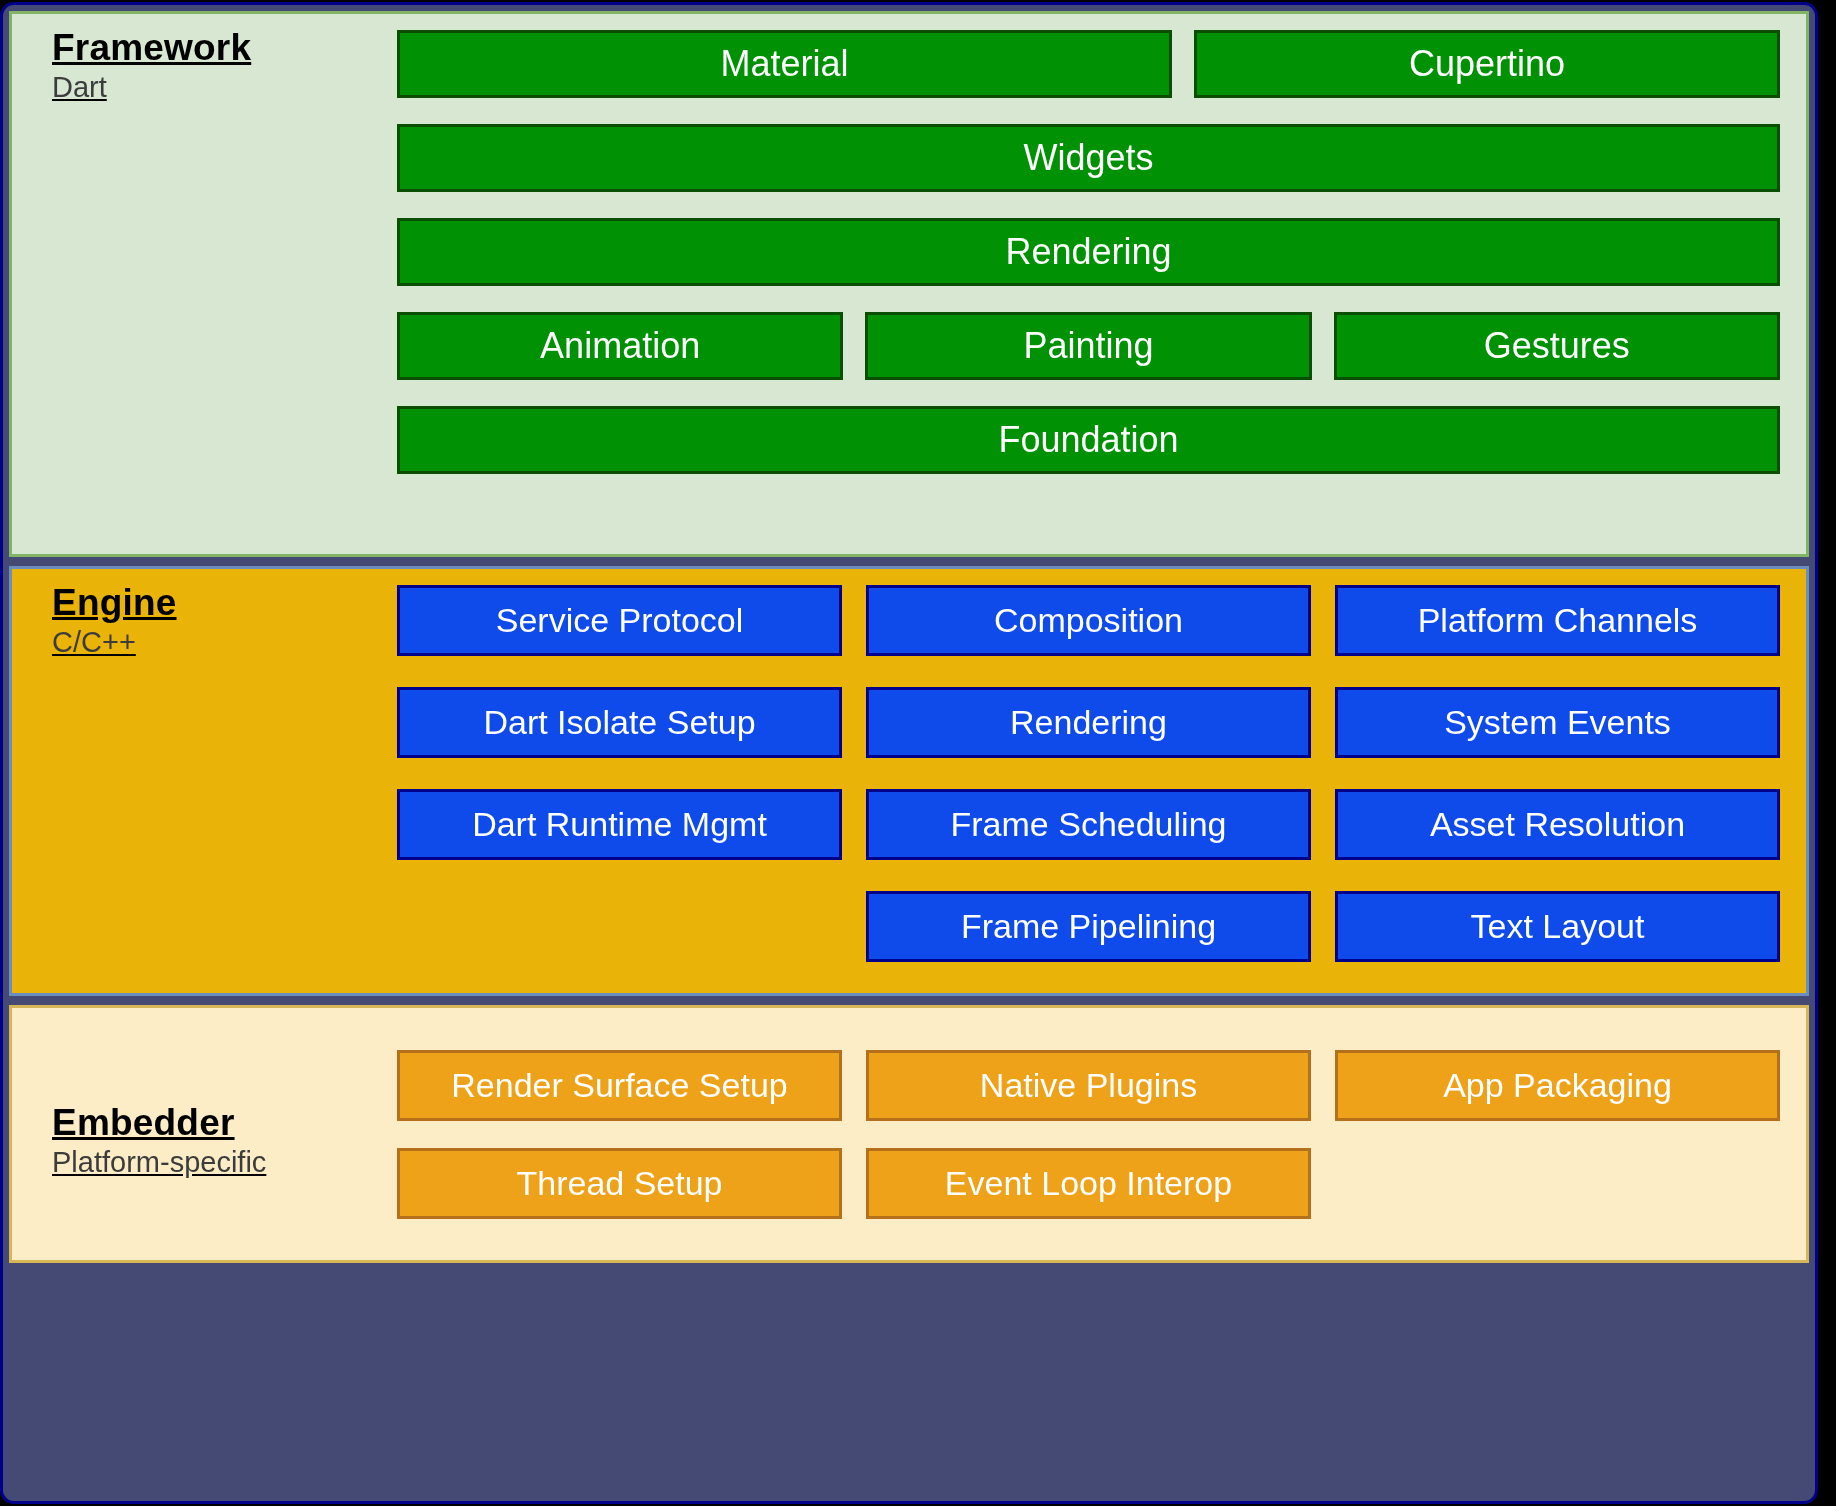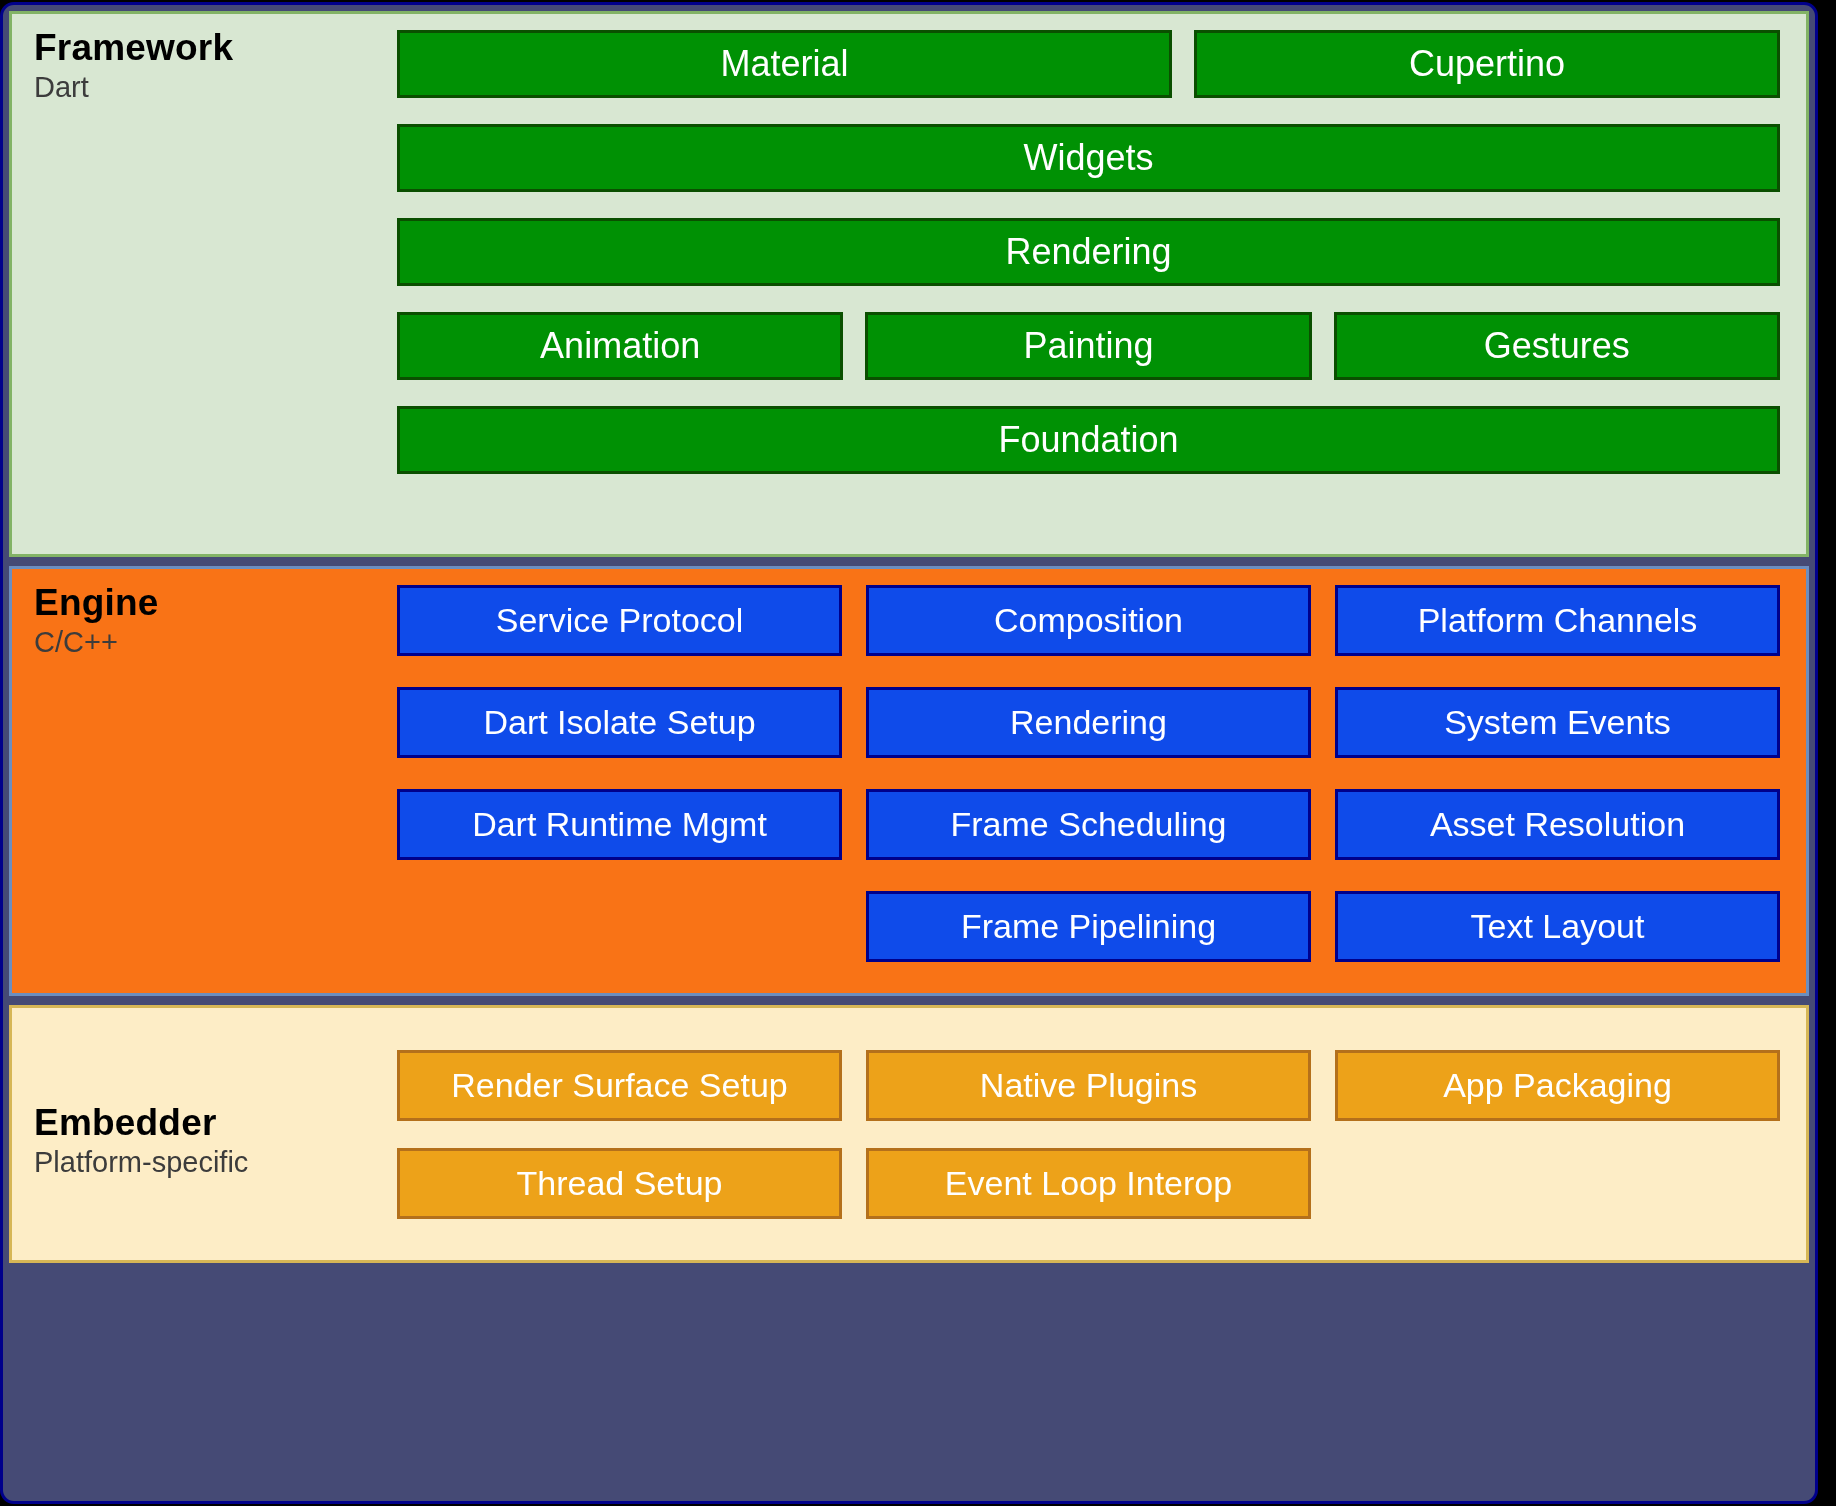--- a/index.html
+++ b/index.html
@@ -55,21 +55,22 @@
     flex-direction: row;
     align-items: flex-start;
     border-style: solid;
     border-width: 3px;
     position: relative;
   }
 
   .layer-label {
     box-sizing: border-box;
     flex: 0 0 385px;
-    padding: 14px 0 0 22px;
+    padding: 14px 0 0 40px;
+    text-decoration: underline;
   }
   .layer-title {
     font-size: 37px;
     font-weight: bold;
     color: #000000;
     line-height: 1.08;
     letter-spacing: 0.2px;
   }
   .layer-subtitle {
     font-size: 29px;
@@ -112,21 +113,21 @@
   .box-green {
     background: #009104;
     border-color: #0a4f00;
     font-size: 36px;
     height: 68px;
   }
   .fw-rows { display: flex; flex-direction: column; gap: 26px; }
 
   
   .layer-engine {
-    background: #f97316;
+    background: #eab308;
     border-color: #6c8ebf;
     height: 430px;
   }
   .eng-grid {
     display: grid;
     grid-template-columns: 1fr 1fr 1fr;
     grid-auto-rows: 71px;
     column-gap: 24px;
     row-gap: 31px;
   }

